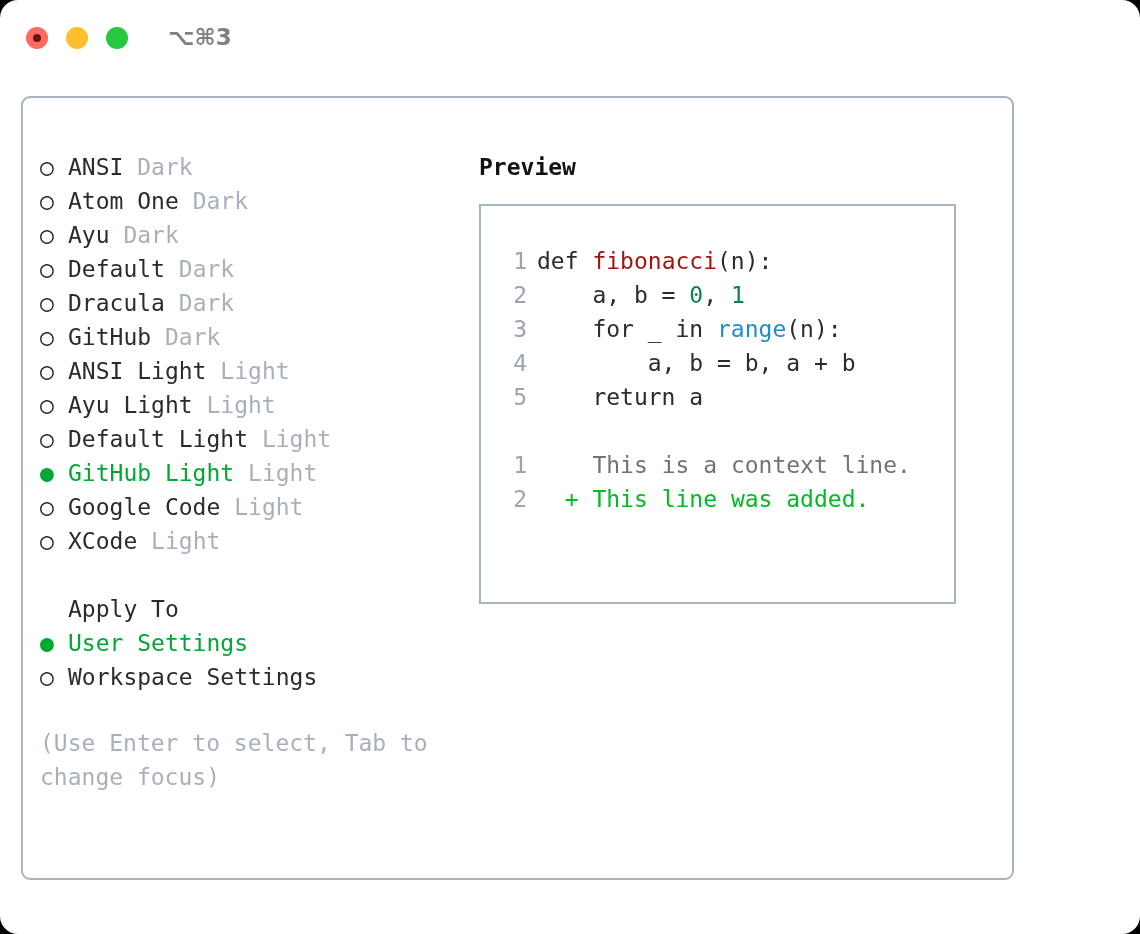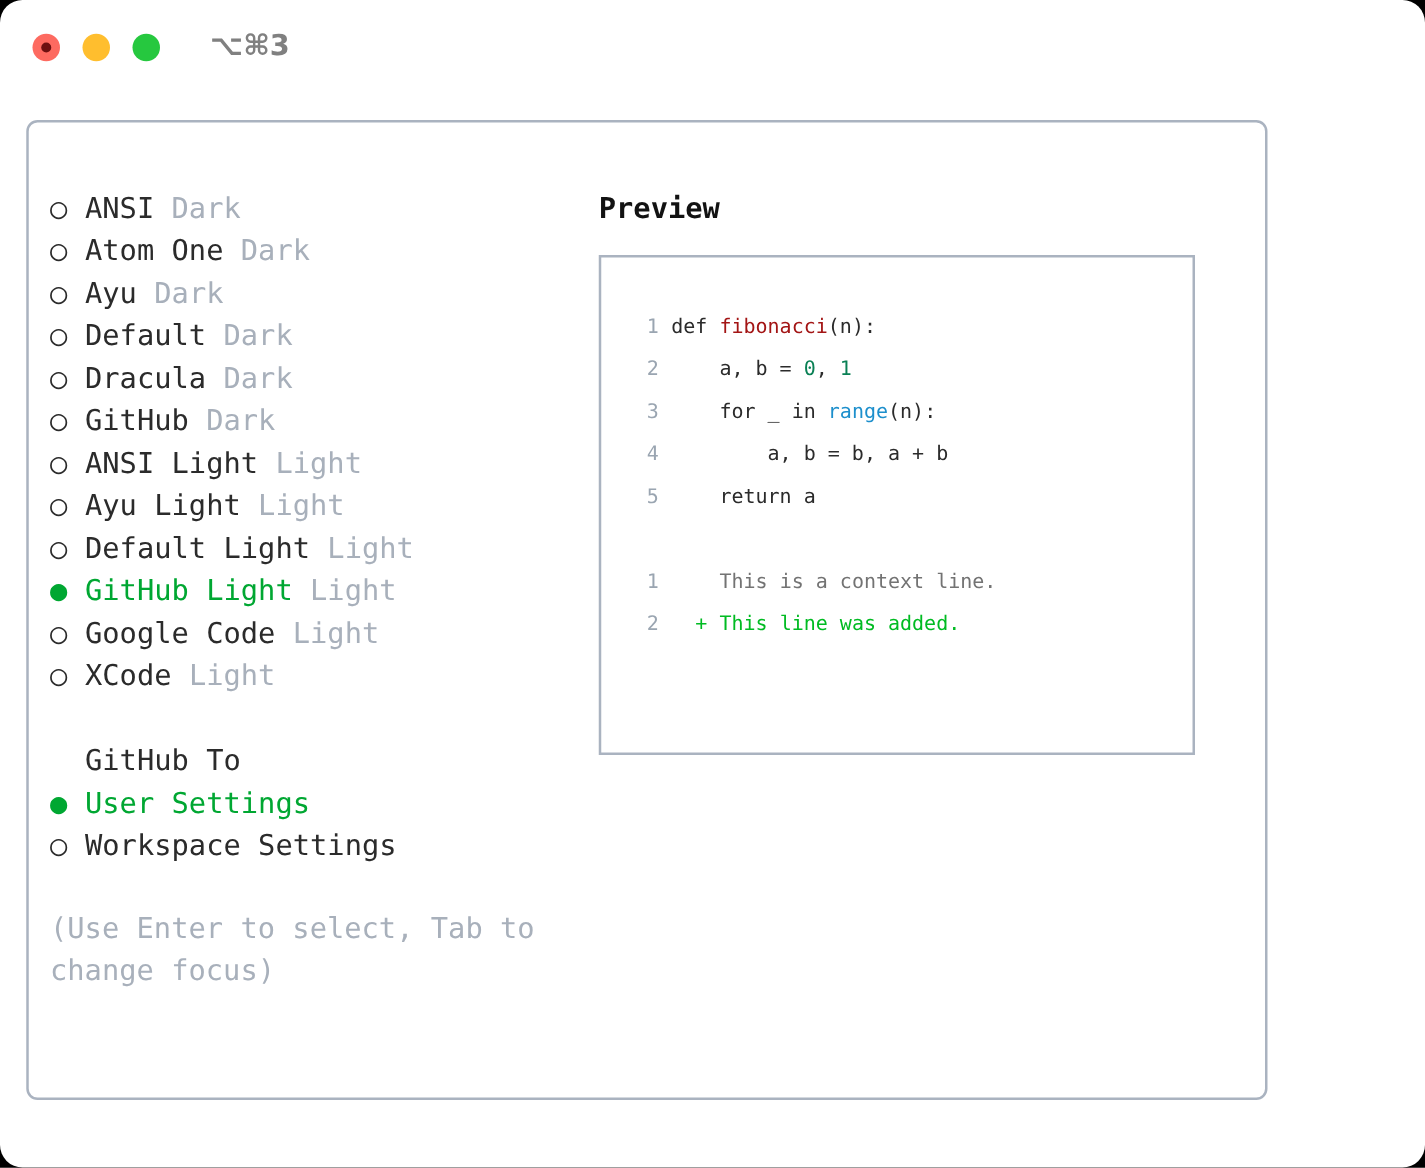--- a/index.html
+++ b/index.html
@@ -158,21 +158,21 @@
   .code-box {
     margin-top: 20px;
     width: 477px;
     height: 400px;
     border: 2px solid #aab3c0;
     box-sizing: border-box;
     background: #ffffff;
     padding: 38px 0 0 0;
   }
   .code-line {
-    font-size: 16px;
+    font-size: 23px;
     line-height: 34px;
     white-space: pre;
     padding-left: 20px;
     color: #2b2b2b;
   }
   .lineno {
     display: inline-block;
     width: 26px;
     text-align: right;
     color: #9aa5b1;
@@ -218,21 +218,21 @@
           <div class="opt-row"><span class="bullet">○</span><span class="opt-label">ANSI Light</span> <span class="opt-cat">Light</span></div>
           <div class="opt-row"><span class="bullet">○</span><span class="opt-label">Ayu Light</span> <span class="opt-cat">Light</span></div>
           <div class="opt-row"><span class="bullet">○</span><span class="opt-label">Default Light</span> <span class="opt-cat">Light</span></div>
           <div class="opt-row selected"><span class="bullet">●</span><span class="opt-label">GitHub Light</span> <span class="opt-cat">Light</span></div>
           <div class="opt-row"><span class="bullet">○</span><span class="opt-label">Google Code</span> <span class="opt-cat">Light</span></div>
           <div class="opt-row"><span class="bullet">○</span><span class="opt-label">XCode</span> <span class="opt-cat">Light</span></div>
         </div>
 
       <div class="spacer-row"></div>
 
-      <div class="subsection-head">GitHub To</div>
+      <div class="subsection-head">Apply To</div>
 
       <div id="apply-list">
           <div class="opt-row selected"><span class="bullet">●</span><span class="opt-label">User Settings</span></div>
           <div class="opt-row"><span class="bullet">○</span><span class="opt-label">Workspace Settings</span></div>
         </div>
 
       <div class="hint">(Use Enter to select, Tab to change focus)</div>
     </div>
 
     <div class="right-col">

